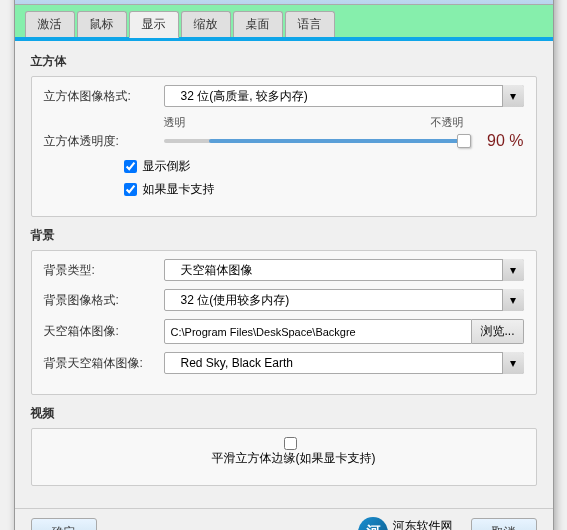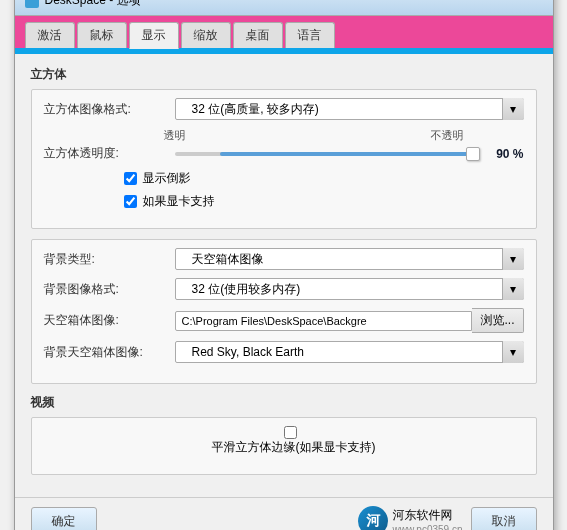--- a/index.html
+++ b/index.html
@@ -31,22 +31,22 @@
     .title-bar-icon {
       width: 14px;
       height: 14px;
       margin-right: 6px;
       background: #3a9fd8;
       border-radius: 2px;
     }
     .tab-bar {
       display: flex;
       padding: 6px 10px 0 10px;
-      border-bottom: 6px solid #0ea5e9;
-      background: #ec4899;
+      border-bottom: 4px solid #0ea5e9;
+      background: #86efac;
     }
     .tab {
       padding: 4px 12px;
       border: 1px solid #aaa;
       border-bottom: none;
       background: #e0e0e0;
       cursor: pointer;
       margin-right: 2px;
       border-radius: 3px 3px 0 0;
       font-size: 12px;
@@ -67,21 +67,20 @@
       border: 1px solid #ccc;
       padding: 8px 12px 12px 12px;
       margin-bottom: 10px;
       background: #f8f8f8;
       border-radius: 2px;
     }
     .form-row {
       display: flex;
       align-items: center;
       margin-bottom: 8px;
-      gap: 11px;
     }
     .form-label {
       width: 120px;
       color: #333;
       font-size: 12px;
       flex-shrink: 0;
     }
     .form-control {
       flex: 1;
     }
@@ -146,37 +145,35 @@
       right: -2px;
       top: -5px;
       width: 14px;
       height: 14px;
       background: white;
       border: 1px solid #aaa;
       border-radius: 2px;
       box-shadow: 1px 1px 2px rgba(0,0,0,0.2);
     }
     .slider-value {
-      font-size: 12px;
-      color: #0f172a;
+      font-size: 16px;
+      color: #7f1d1d;
       white-space: nowrap;
-      font-weight: bold;
     }
     .checkbox-row {
       display: flex;
       align-items: center;
       margin-bottom: 6px;
       margin-left: 80px;
     }
     .checkbox-row input[type="checkbox"] {
       margin-right: 6px;
     }
     .path-row {
       display: flex;
-      align-items: center;
     }
     .path-input {
       flex: 1;
       padding: 3px 6px;
       border: 1px solid #aaa;
       background: white;
       font-size: 11px;
       border-radius: 2px 0 0 2px;
       overflow: hidden;
       text-overflow: ellipsis;
@@ -296,20 +293,21 @@
         <label>显示倒影</label>
       </div>
 
       <div class="checkbox-row">
         <input type="checkbox" checked="" style="">
         <label>如果显卡支持</label>
       </div>
 
     </div>
 
+    <div class="section-title">背景</div>
     <div class="section-group">
 
       <div class="form-row">
         <div class="form-label">背景类型:</div>
         <div class="form-control">
           <div class="dropdown-wrapper">
             <select>
               <option>天空箱体图像</option>
               <option>纯色</option>
               <option>图像</option>

